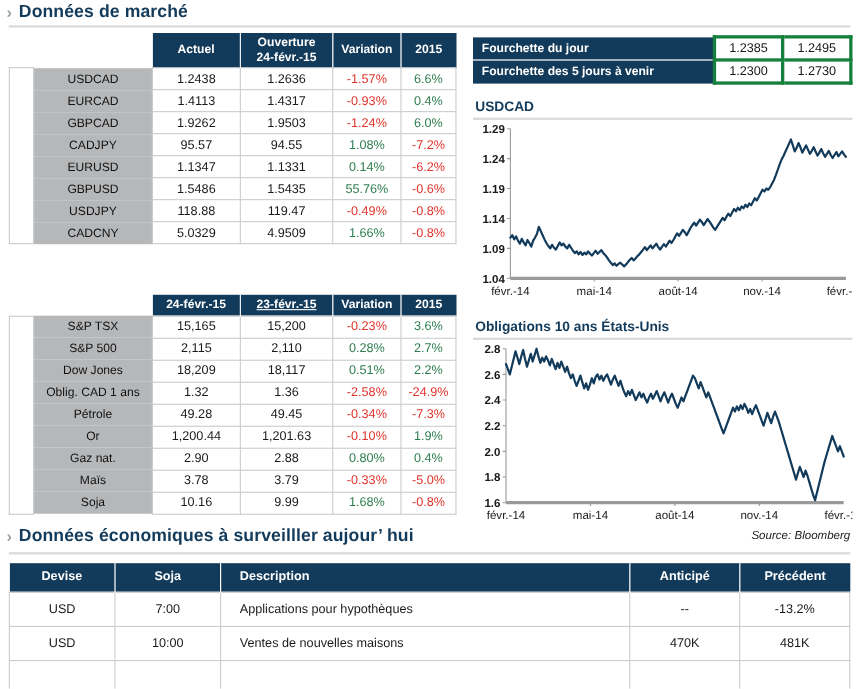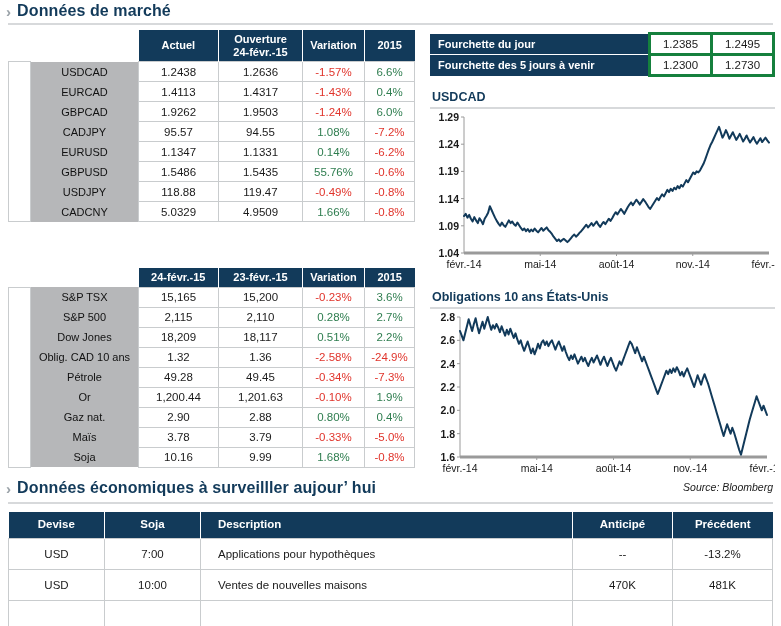--- a/index.html
+++ b/index.html
@@ -134,21 +134,21 @@
           <td class="label">USDCAD</td>
           <td>1.2438</td>
           <td>1.2636</td>
           <td class="down">-1.57%</td>
           <td class="up">6.6%</td>
         </tr>
         <tr>
           <td class="label">EURCAD</td>
           <td>1.4113</td>
           <td>1.4317</td>
-          <td class="down">-1.43%</td>
+          <td class="down">-0.93%</td>
           <td class="up">0.4%</td>
         </tr>
         <tr>
           <td class="label">GBPCAD</td>
           <td>1.9262</td>
           <td>1.9503</td>
           <td class="down">-1.24%</td>
           <td class="up">6.0%</td>
         </tr>
         <tr>
@@ -188,21 +188,21 @@
         </tr>
       </tbody>
   </table>
 
   <table class="tbl" id="om-table" style="left:8px; top:268px;">
     <thead>
       <tr>
         <th class="blank-head" style="width:22px;background:transparent;border:none;"></th>
         <th class="blank-head" style="width:108px;background:transparent;border:none;"></th>
         <th style="width:80px;">24-févr.-15</th>
-        <th style="width:84px;">23-févr.-15</th>
+        <th style="width:84px;text-decoration:underline;">23-févr.-15</th>
         <th style="width:62px;">Variation</th>
         <th style="width:50px;">2015</th>
       </tr>
     </thead>
     <tbody id="om-body">
         <tr>
           <td class="sidebar-cell" rowspan="9">
             <span class="vlabel">Autres marchés</span>
           </td>
           <td class="label">S&amp;P TSX</td>
@@ -219,21 +219,21 @@
           <td class="up">2.7%</td>
         </tr>
         <tr>
           <td class="label">Dow Jones</td>
           <td>18,209</td>
           <td>18,117</td>
           <td class="up">0.51%</td>
           <td class="up">2.2%</td>
         </tr>
         <tr>
-          <td class="label">Oblig. CAD 10 ans</td>
+          <td class="label">Oblig. CAD 1 ans</td>
           <td>1.32</td>
           <td>1.36</td>
           <td class="down">-2.58%</td>
           <td class="down">-24.9%</td>
         </tr>
         <tr>
           <td class="label">Pétrole</td>
           <td>49.28</td>
           <td>49.45</td>
           <td class="down">-0.34%</td>

